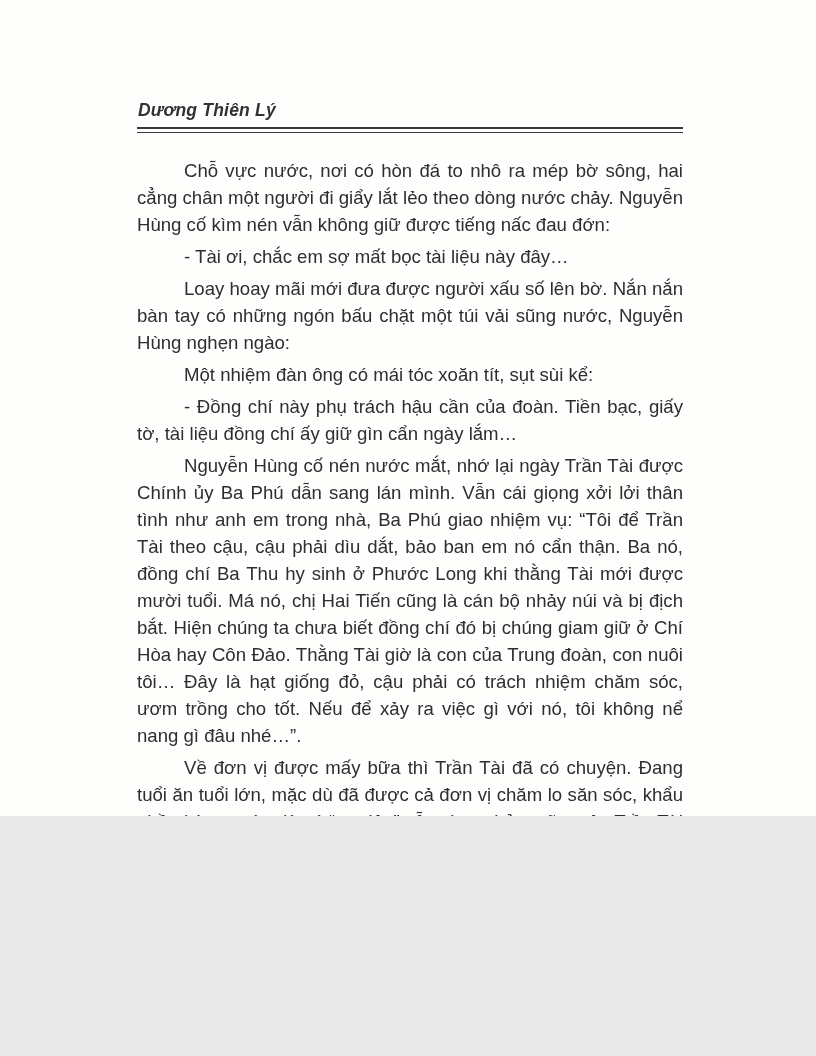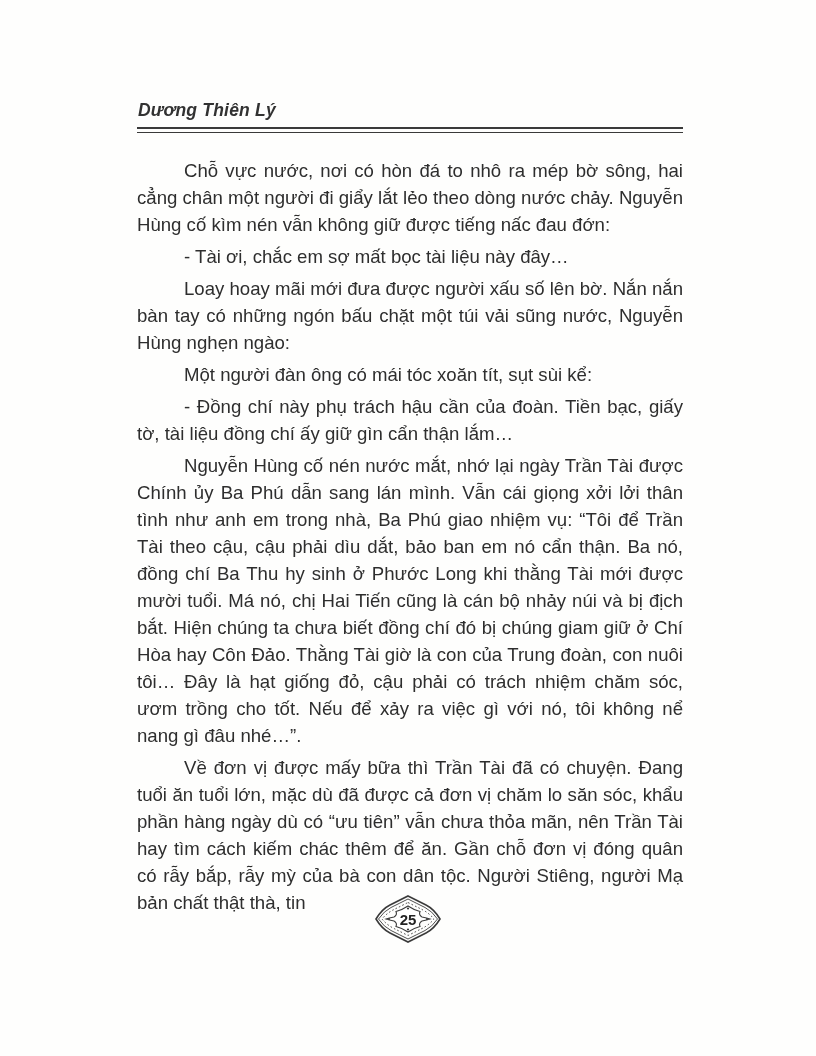--- a/index.html
+++ b/index.html
@@ -3,21 +3,21 @@
 <meta charset="utf-8">
 <style>
   html, body {
     margin: 0;
     padding: 0;
     background: #e9e9e9;
   }
   .page {
     position: relative;
     width: 816px;
-    height: 1056px;
+    height: 816px;
     margin: 0 auto;
     background: #fefefd;
     font-family: "Liberation Sans", "DejaVu Sans", sans-serif;
     color: #2e2e2e;
     overflow: hidden;
     box-sizing: border-box;
   }
   .content {
     position: absolute;
     left: 137px;
@@ -69,22 +69,22 @@
 
     <header>
       <div class="running-head">Dương Thiên Lý</div>
       <div class="double-rule"></div>
     </header>
 
     <main class="body-text">
         <p class="para">Chỗ vực nước, nơi có hòn đá to nhô ra mép bờ sông, hai cẳng chân một người đi giẩy lắt lẻo theo dòng nước chảy. Nguyễn Hùng cố kìm nén vẫn không giữ được tiếng nấc đau đớn:</p>
         <p class="para">- Tài ơi, chắc em sợ mất bọc tài liệu này đây…</p>
         <p class="para">Loay hoay mãi mới đưa được người xấu số lên bờ. Nắn nắn bàn tay có những ngón bấu chặt một túi vải sũng nước, Nguyễn Hùng nghẹn ngào:</p>
-        <p class="para">Một người đàn ông có mái tóc xoăn tít, sụt sùi kể:</p>
-        <p class="para">- Đồng chí này phụ trách hậu cần của đoàn. Tiền bạc, giấy tờ, tài liệu đồng chí ấy giữ gìn cẩn thận lắm…</p>
+        <p class="para">Một nhiệm đàn ông có mái tóc xoăn tít, sụt sùi kể:</p>
+        <p class="para">- Đồng chí này phụ trách hậu cần của đoàn. Tiền bạc, giấy tờ, tài liệu đồng chí ấy giữ gìn cẩn ngày lắm…</p>
         <p class="para">Nguyễn Hùng cố nén nước mắt, nhớ lại ngày Trần Tài được Chính ủy Ba Phú dẫn sang lán mình. Vẫn cái giọng xởi lởi thân tình như anh em trong nhà, Ba Phú giao nhiệm vụ: “Tôi để Trần Tài theo cậu, cậu phải dìu dắt, bảo ban em nó cẩn thận. Ba nó, đồng chí Ba Thu hy sinh ở Phước Long khi thằng Tài mới được mười tuổi. Má nó, chị Hai Tiến cũng là cán bộ nhảy núi và bị địch bắt. Hiện chúng ta chưa biết đồng chí đó bị chúng giam giữ ở Chí Hòa hay Côn Đảo. Thằng Tài giờ là con của Trung đoàn, con nuôi tôi… Đây là hạt giống đỏ, cậu phải có trách nhiệm chăm sóc, ươm trồng cho tốt. Nếu để xảy ra việc gì với nó, tôi không nể nang gì đâu nhé…”.</p>
         <p class="para">Về đơn vị được mấy bữa thì Trần Tài đã có chuyện. Đang tuổi ăn tuổi lớn, mặc dù đã được cả đơn vị chăm lo săn sóc, khẩu phần hàng ngày dù có “ưu tiên” vẫn chưa thỏa mãn, nên Trần Tài hay tìm cách kiếm chác thêm để ăn. Gần chỗ đơn vị đóng quân có rẫy bắp, rẫy mỳ của bà con dân tộc. Người Stiêng, người Mạ bản chất thật thà, tin</p>
       </main>
   </div>
 
   <div class="footer-ornament">
     <svg width="68" height="48" viewBox="0 0 68 48">
 
       <path d="M34 1 Q44 6 52 10 Q60 14 66 24 Q60 34 52 38 Q44 42 34 47 Q24 42 16 38 Q8 34 2 24 Q8 14 16 10 Q24 6 34 1 Z" fill="none" stroke="#3b3b3b" stroke-width="1.6"></path>
       <path d="M34 4 Q43 8.5 51 12.5 Q58 16 63.5 24 Q58 32 51 35.5 Q43 39.5 34 44 Q25 39.5 17 35.5 Q10 32 4.5 24 Q10 16 17 12.5 Q25 8.5 34 4 Z" fill="none" stroke="#3b3b3b" stroke-width="0.9"></path>

